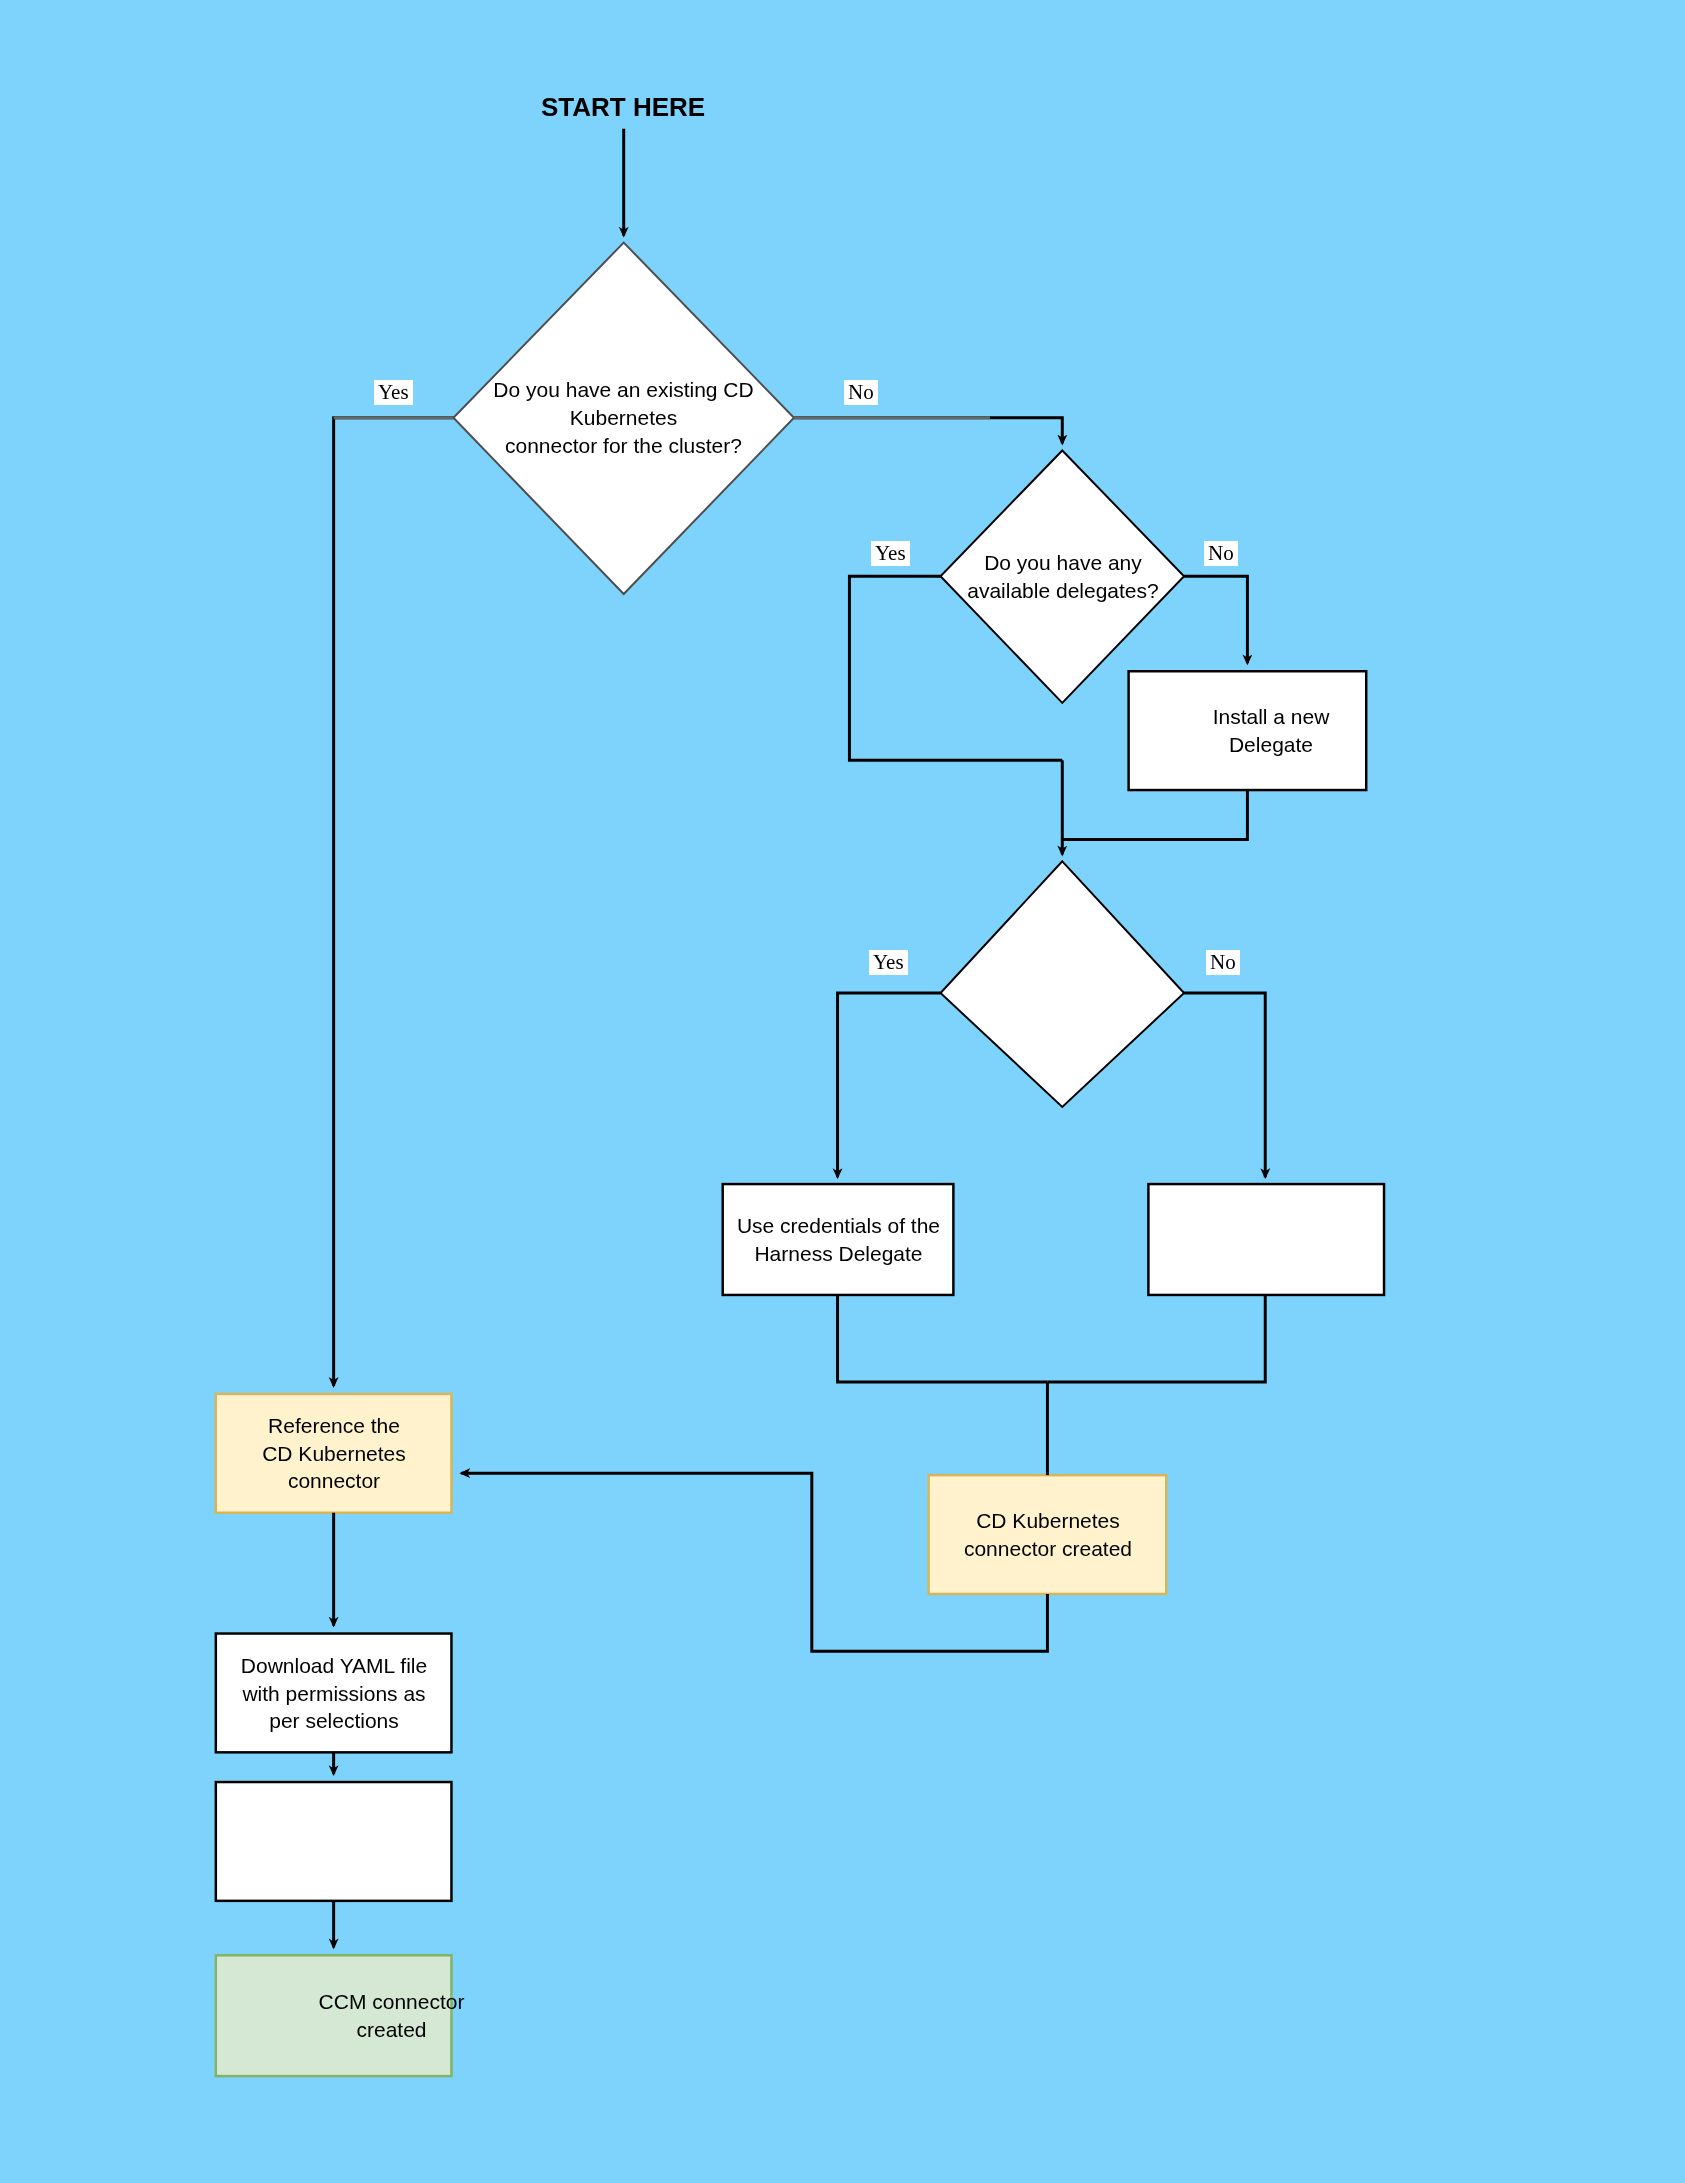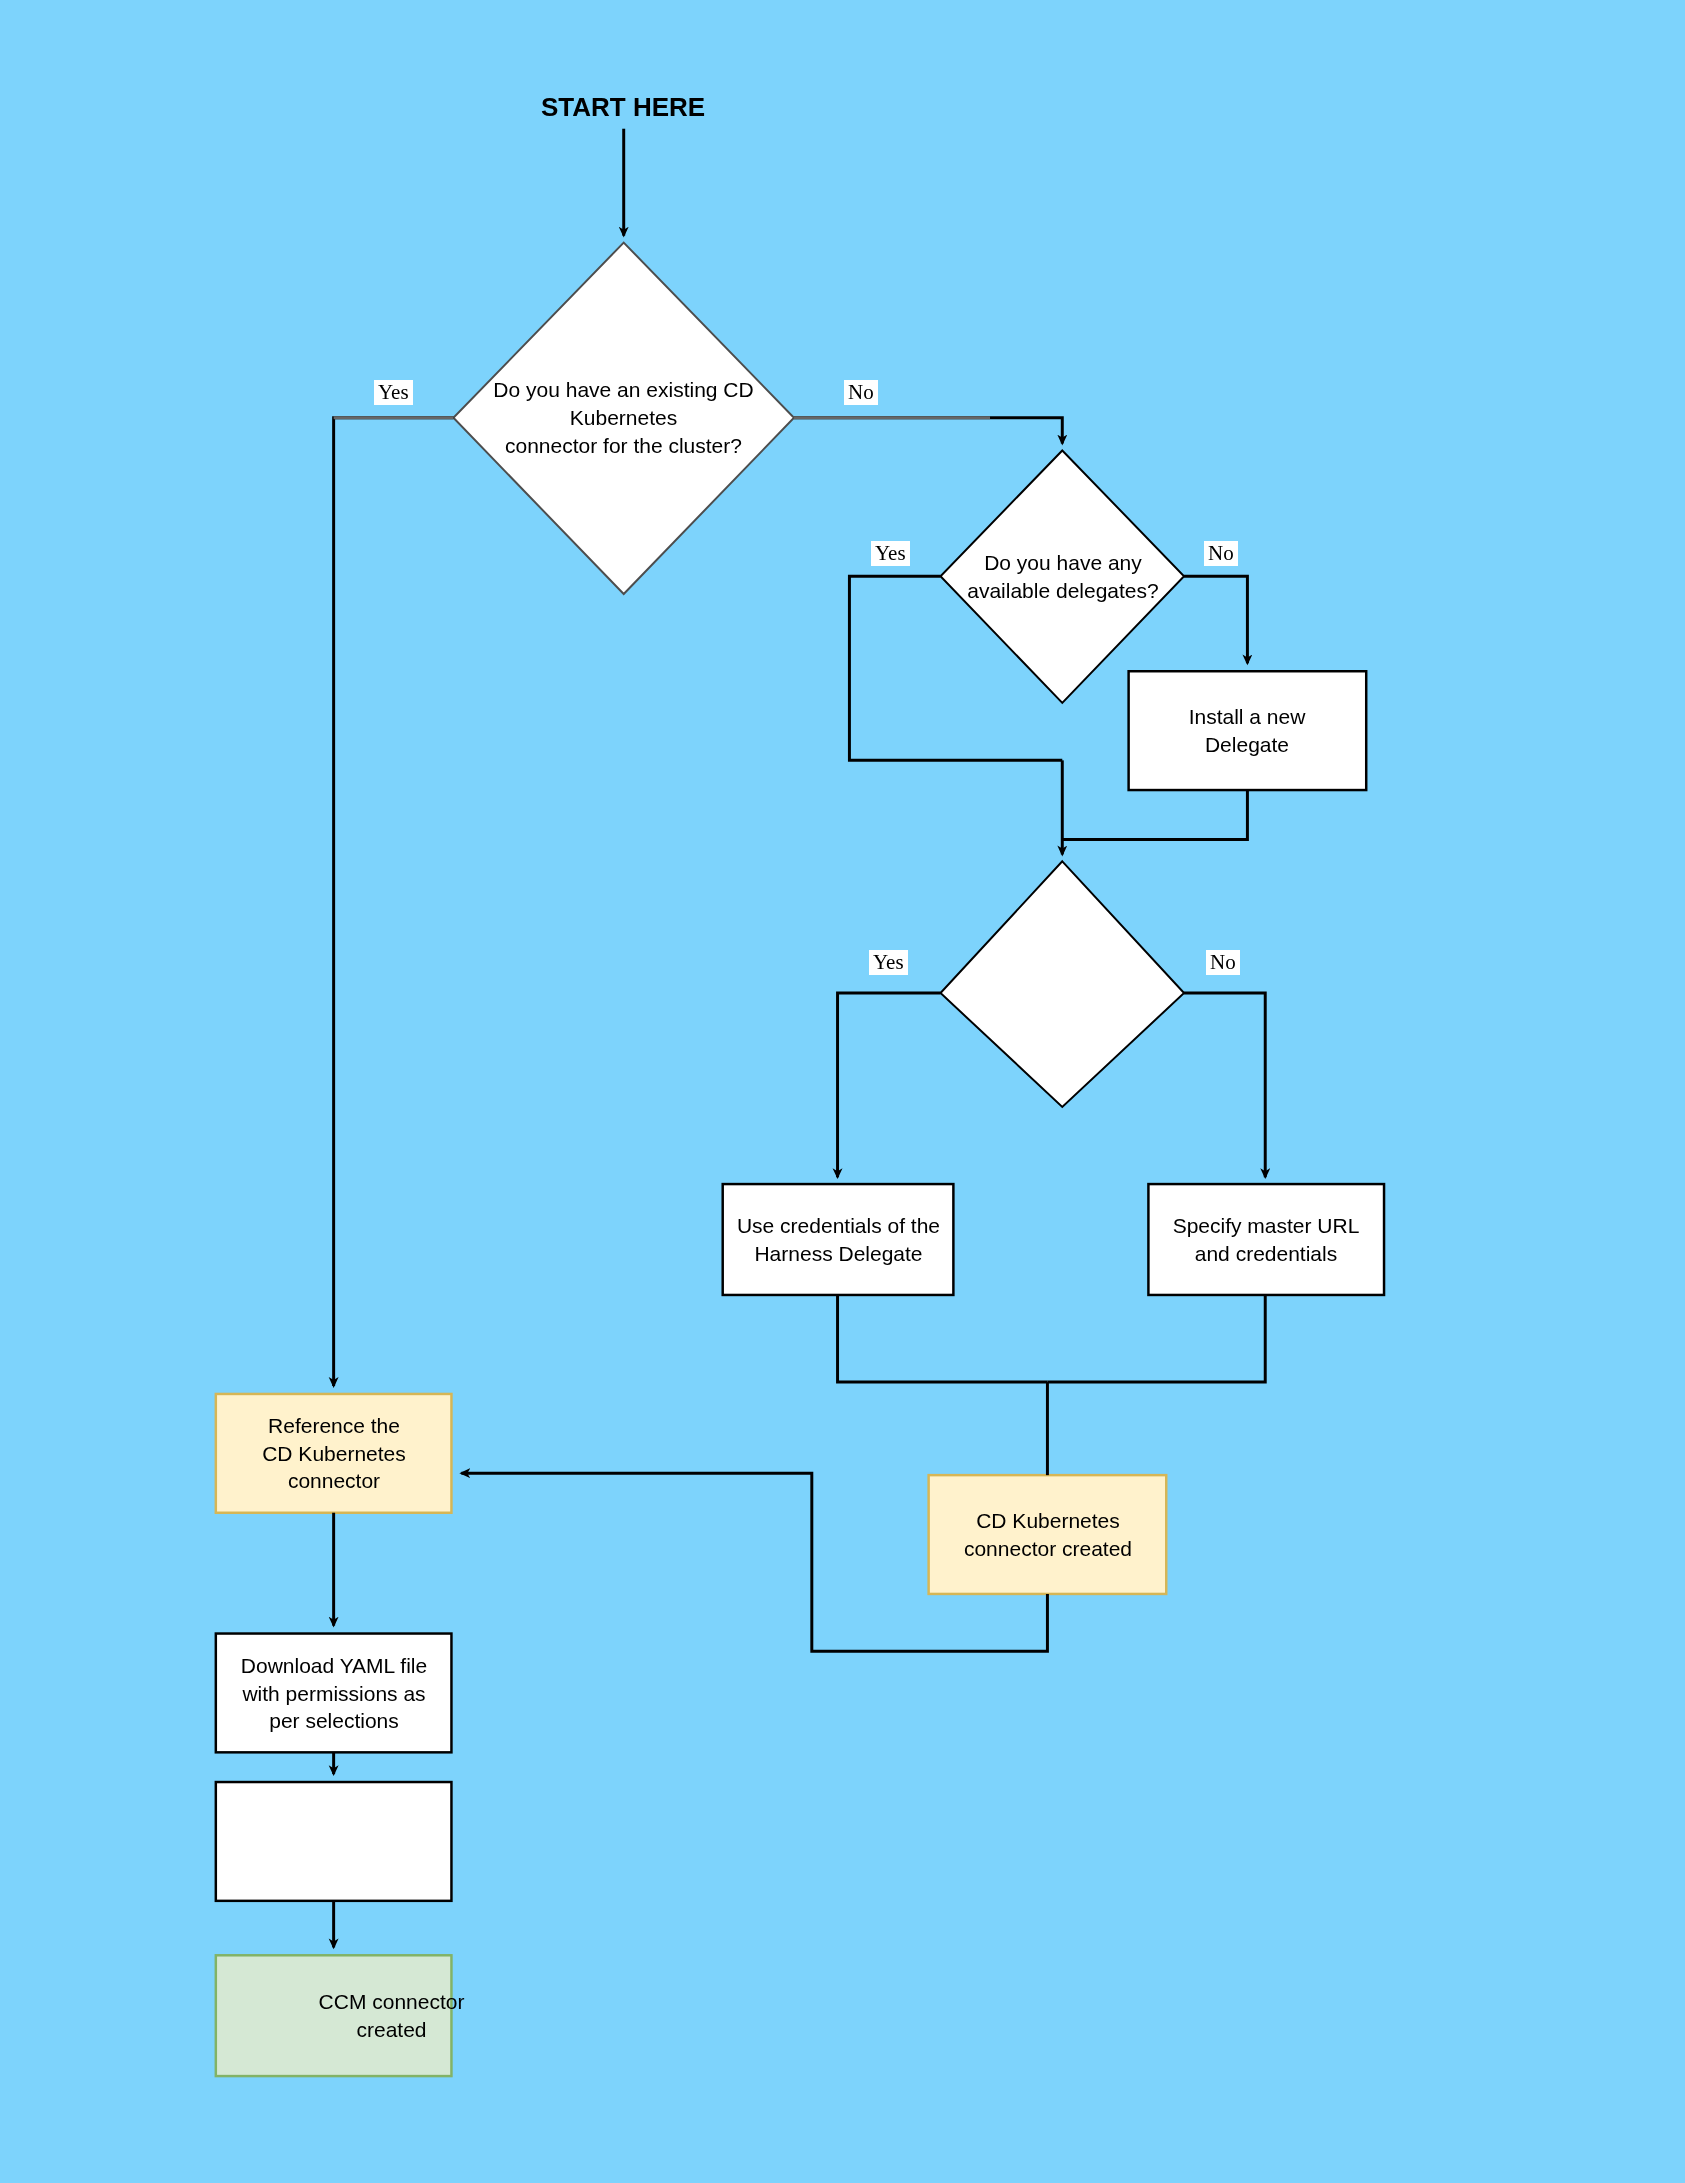--- a/index.html
+++ b/index.html
@@ -128,29 +128,27 @@
 
   <div class="start-label" style="left:541px; top:92px;">START HERE</div>
 
   <div class="node-text" style="left:455px; top:366px; width:337px; height:104px;">Do you have an existing CD
 Kubernetes
 connector for the cluster?</div>
 
   <div class="node-text" style="left:939px; top:545px; width:248px; height:63px;">Do you have any
 available delegates?</div>
 
-  <div class="node-text" style="left:1129px; top:671px; width:236px; height:119px;">Install a new
+  <div class="node-text" style="left:1129px; top:671px; width:236px; height:119px;padding-left:24px;">Install a new
 Delegate</div>
 
 
   <div class="node-text" style="left:723px; top:1184px; width:231px; height:111px;">Use credentials of the
 Harness Delegate</div>
 
-  <div class="node-text" style="left:1148px; top:1184px; width:236px; height:111px;">Specify master URL
-and credentials</div>
 
   <div class="node-text" style="left:216px; top:1394px; width:236px; height:119px;">Reference the
 CD Kubernetes
 connector</div>
 
   <div class="node-text" style="left:929px; top:1475px; width:238px; height:119px;">CD Kubernetes
 connector created</div>
 
   <div class="node-text" style="left:216px; top:1634px; width:236px; height:119px;">Download YAML file
 with permissions as

